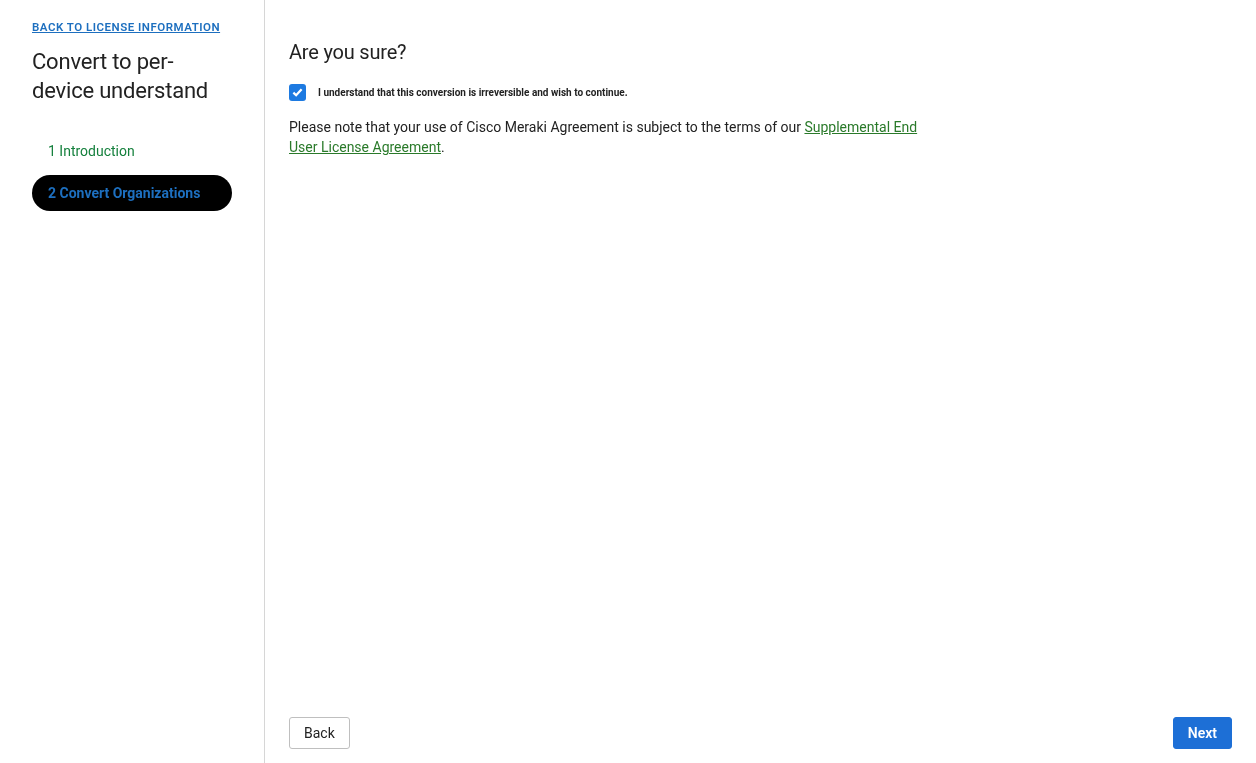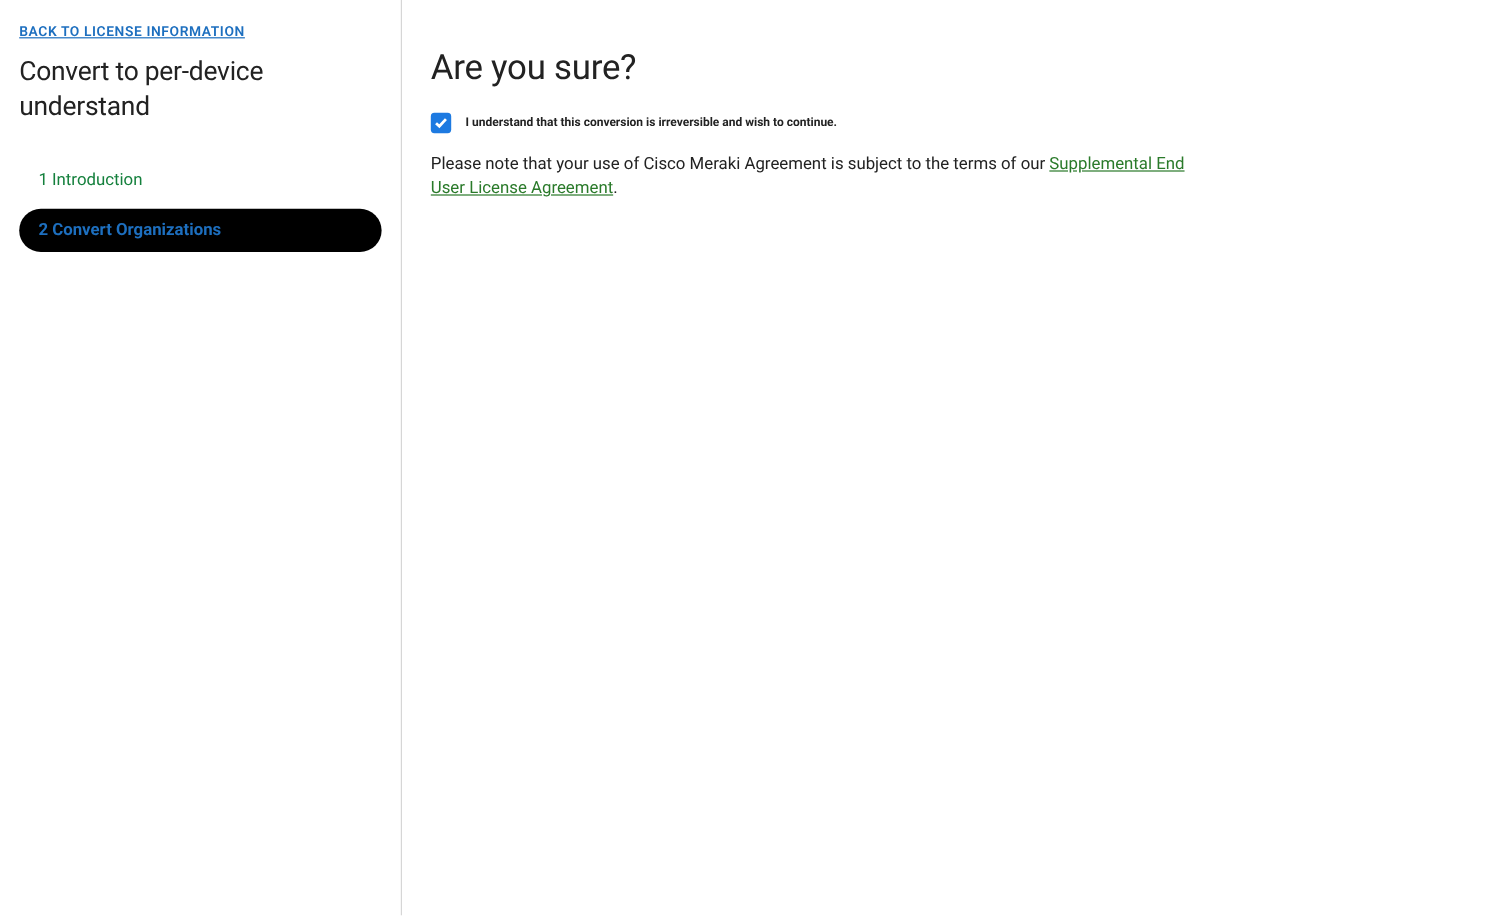--- a/index.html
+++ b/index.html
@@ -10,22 +10,22 @@
     body {
       font-family: -apple-system, BlinkMacSystemFont, "Segoe UI", Roboto, Helvetica, Arial, sans-serif;
       font-size: 14px;
       color: #222;
       display: flex;
       height: 763px;
       width: 1256px;
       overflow: hidden;
     }
     .sidebar {
-      width: 335px;
-      padding: 18px 16px;
+      width: 265px;
+      padding: 18px 32px;
       border-right: 1px solid #d6d6d6;
       flex-shrink: 0;
     }
     .back-link {
       font-size: 11.5px;
       letter-spacing: 0.5px;
       font-weight: 600;
       color: #1d6fbf;
       text-decoration: underline;
       text-transform: uppercase;
@@ -62,21 +62,21 @@
       display: flex;
       flex-direction: column;
       padding: 40px 24px 0 24px;
       position: relative;
     }
     .content {
       flex: 1;
       max-width: 640px;
     }
     .page-title {
-      font-size: 29px;
+      font-size: 20px;
       font-weight: 400;
       color: #222;
       margin-bottom: 20px;
       letter-spacing: -0.2px;
     }
     .para {
       font-size: 14px;
       line-height: 1.45;
       color: #222;
       margin-bottom: 16px;
@@ -162,13 +162,17 @@
         <svg viewBox="0 0 12 12">
             <polyline points="1.5 6.2 4.5 9 10.5 2.5"></polyline>
           </svg>
       </div>
       <span class="checkbox-label">I understand that this conversion is irreversible and wish to continue.</span>
     </div>
     <p class="para">
       <span>Please note that your use of Cisco Meraki Agreement is subject to the terms of our </span><a class="link-green">Supplemental End User License Agreement</a><span>.</span>
     </p>
   </div>
+  <div class="footer">
+    <button class="btn btn-back">Back</button>
+    <button class="btn btn-next">Next</button>
+  </div>
 </main>
 
 </body></html>

